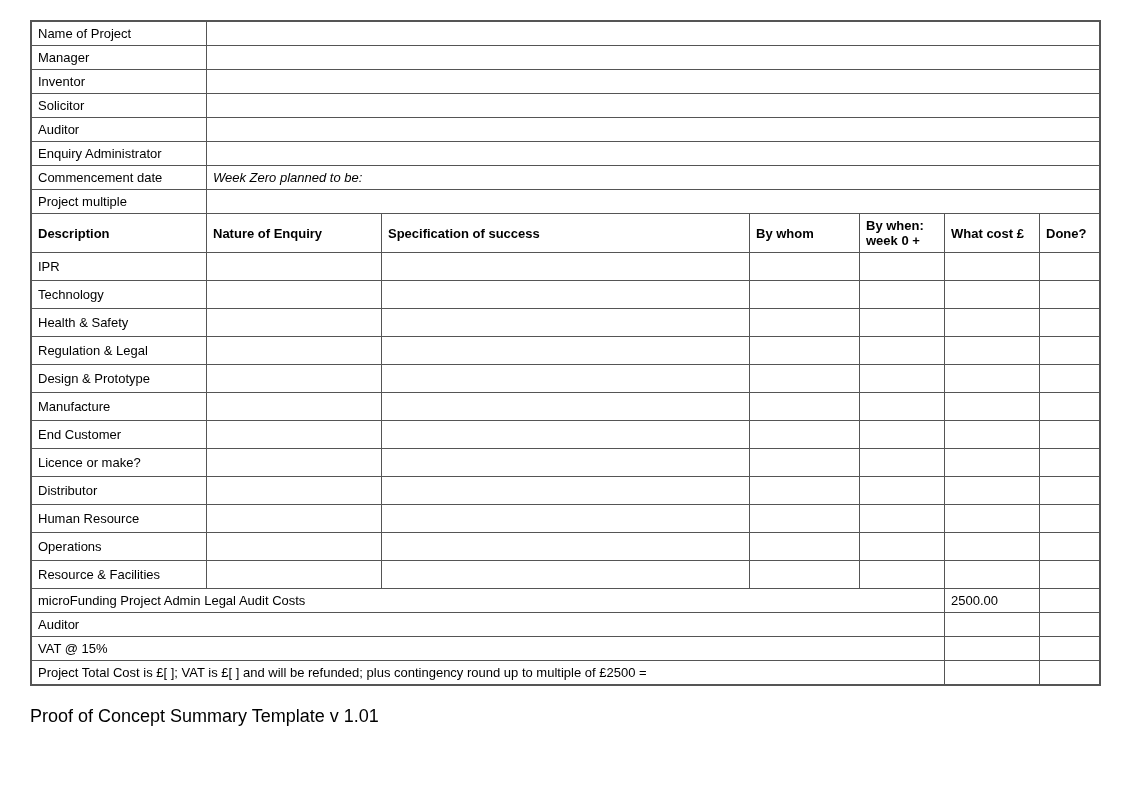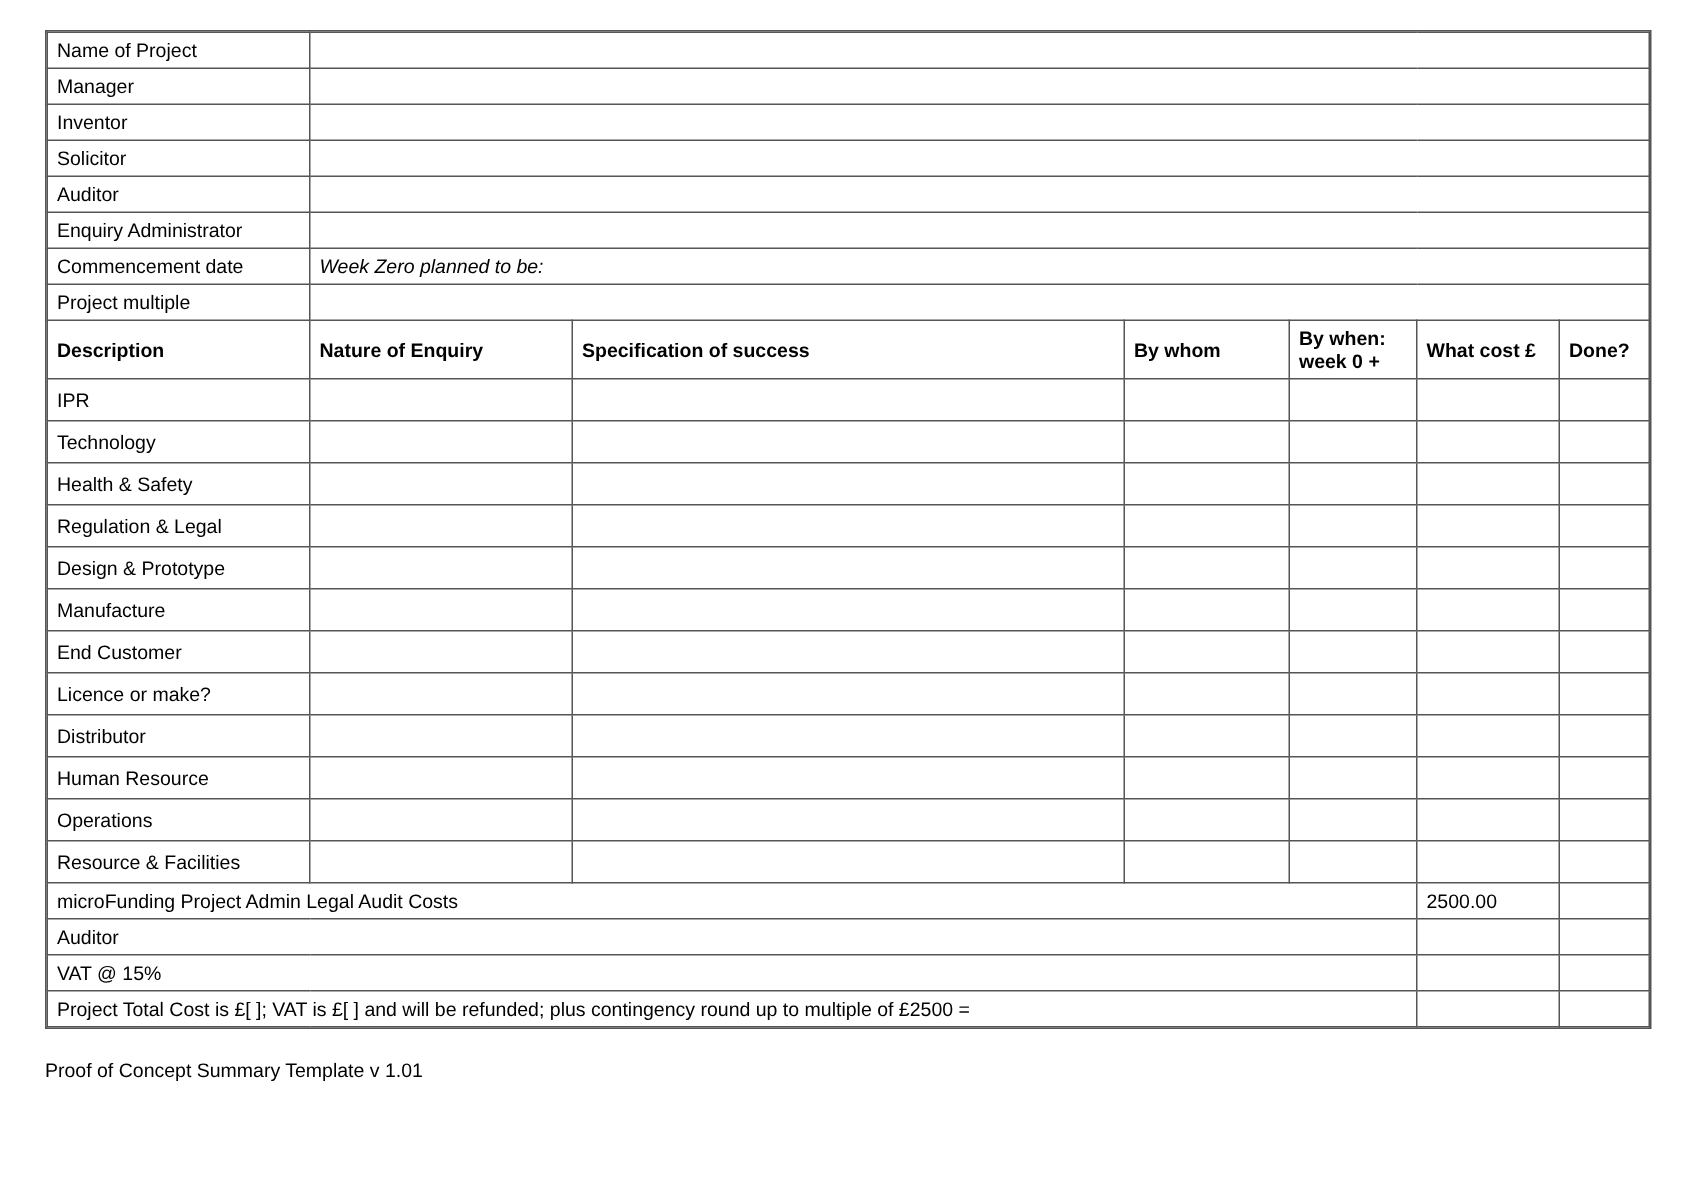--- a/index.html
+++ b/index.html
@@ -43,21 +43,21 @@
     }
     .col-description { width: 175px; }
     .col-nature { width: 175px; }
     .col-spec { width: auto; }
     .col-bywhom { width: 110px; }
     .col-bywhen { width: 85px; }
     .col-cost { width: 95px; }
     .col-done { width: 60px; }
     .footer-text {
       margin-top: 20px;
-      font-size: 13px;
+      font-size: 18px;
     }
     .data-row td {
       height: 28px;
     }
   </style>
 </head>
 <body>
 
 <div class="table-wrapper">
   <table>

